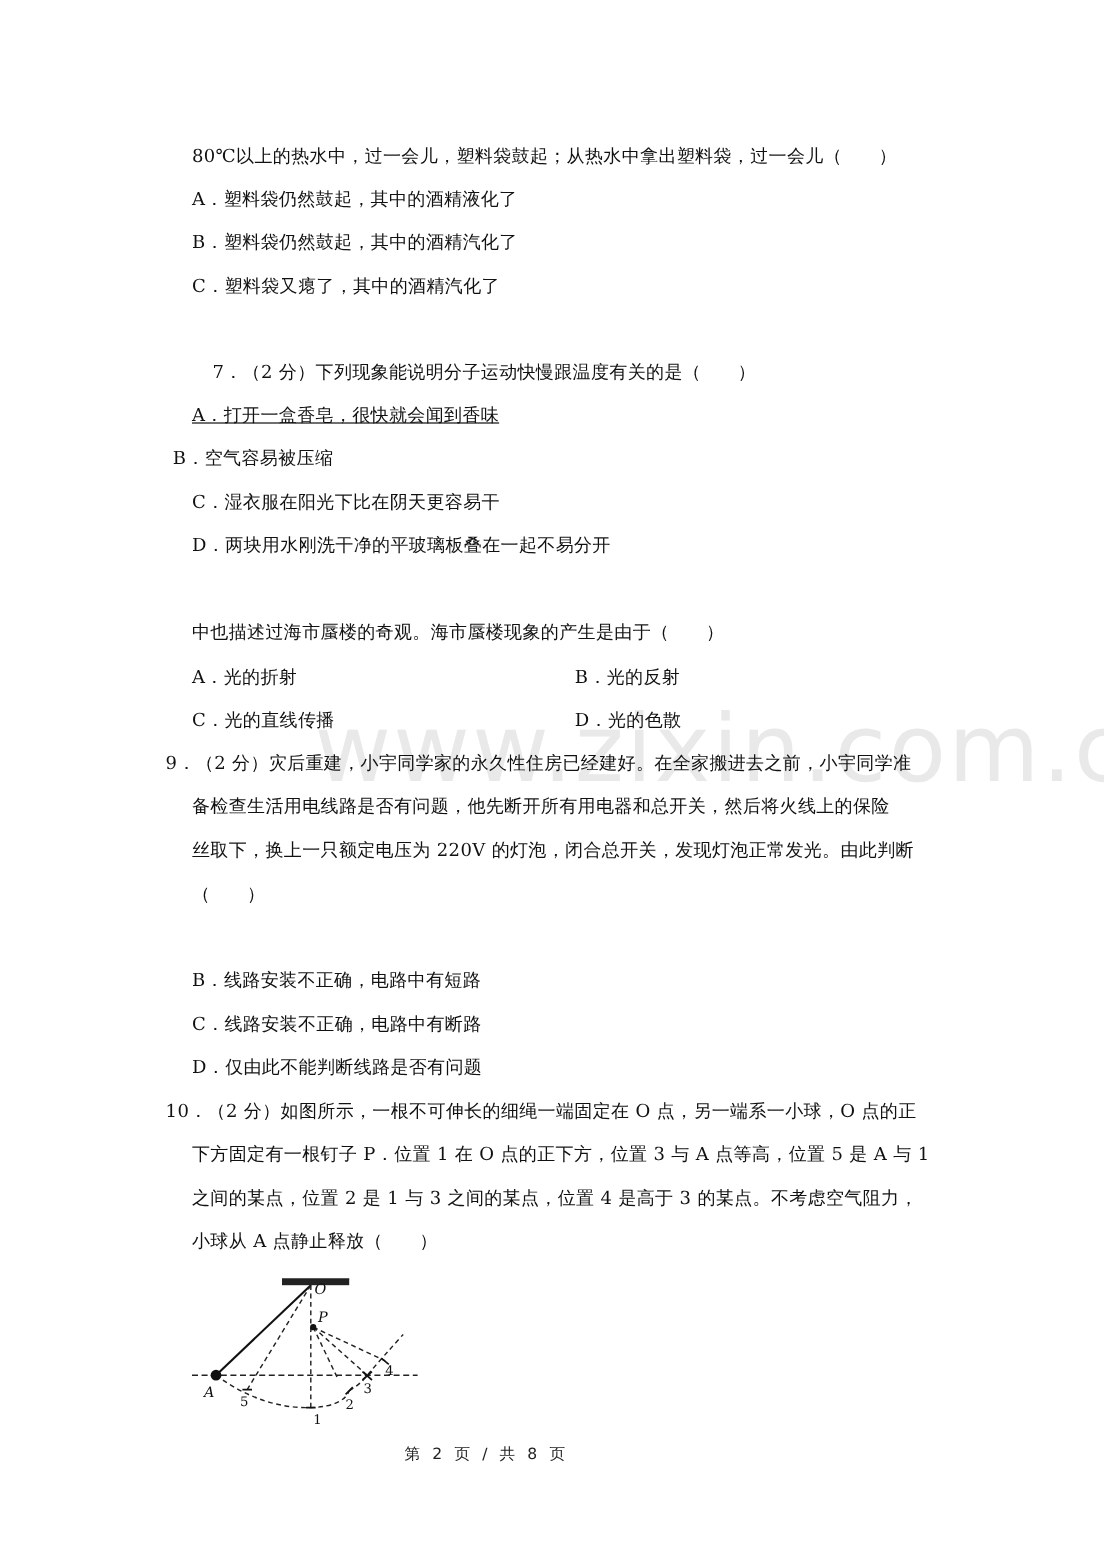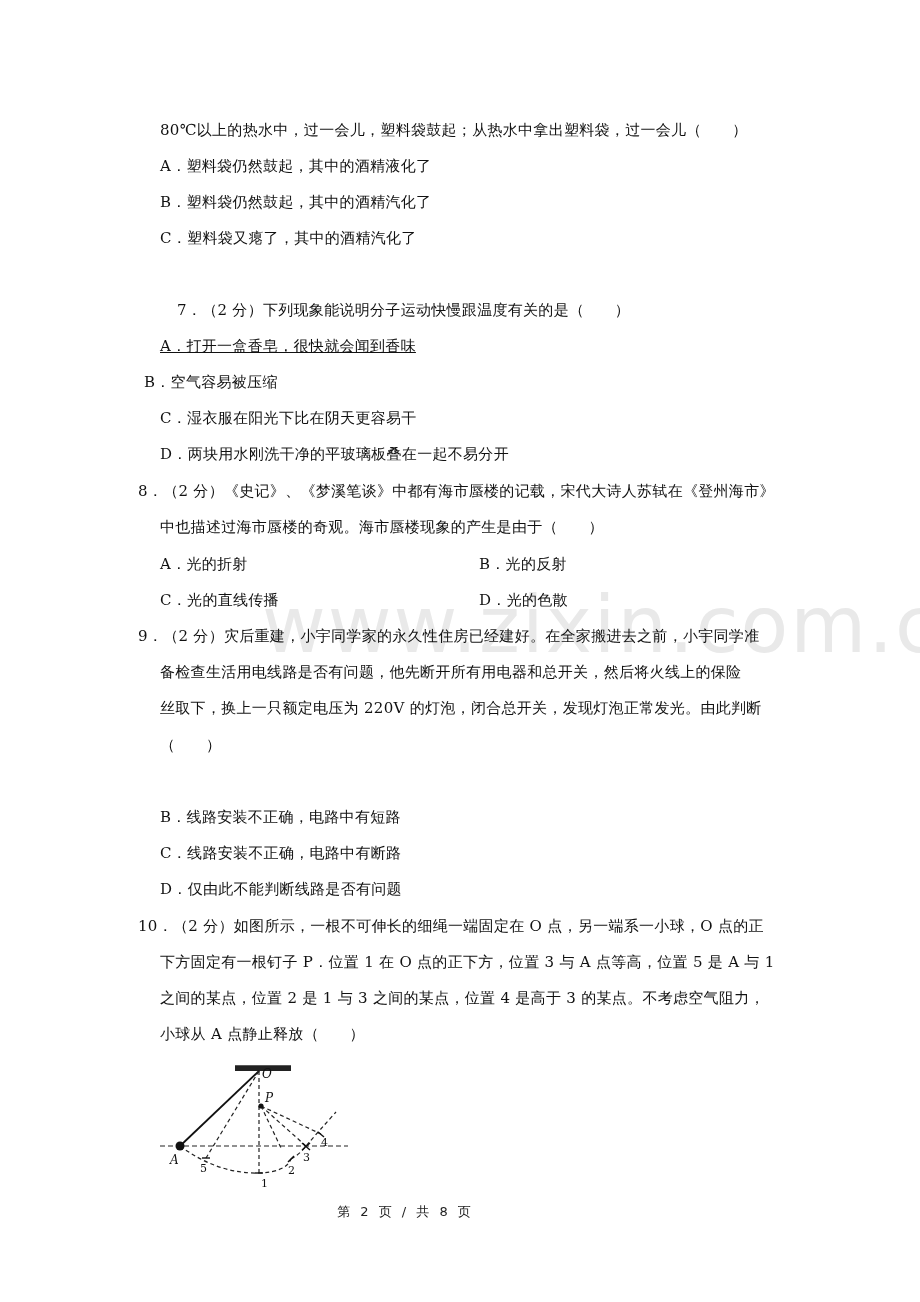--- a/index.html
+++ b/index.html
@@ -41,21 +41,20 @@
     <div class="line" style="left:160px;top:156px;">A．塑料袋仍然鼓起，其中的酒精液化了</div>
     <div class="line" style="left:160px;top:192px;">B．塑料袋仍然鼓起，其中的酒精汽化了</div>
     <div class="line" style="left:160px;top:228px;">C．塑料袋又瘪了，其中的酒精汽化了</div>
 
     <div class="line" style="left:138px;top:300px;margin-left:39px;">7．（2 分）下列现象能说明分子运动快慢跟温度有关的是（　　）</div>
     <div class="line" style="left:160px;top:336px;text-decoration:underline;">A．打开一盒香皂，很快就会闻到香味</div>
     <div class="line" style="left:144px;top:372px;">B．空气容易被压缩</div>
     <div class="line" style="left:160px;top:408px;">C．湿衣服在阳光下比在阴天更容易干</div>
     <div class="line" style="left:160px;top:444px;">D．两块用水刚洗干净的平玻璃板叠在一起不易分开</div>
 
-    <div class="line" style="left:138px;top:481px;">8．（2 分）《史记》、《梦溪笔谈》中都有海市蜃楼的记载，宋代大诗人苏轼在《登州海市》</div>
     <div class="line" style="left:160px;top:517px;">中也描述过海市蜃楼的奇观。海市蜃楼现象的产生是由于（　　）</div>
     <div class="line" style="left:160px;top:554px;">A．光的折射</div>
     <div class="line" style="left:479px;top:554px;">B．光的反射</div>
     <div class="line" style="left:160px;top:590px;">C．光的直线传播</div>
     <div class="line" style="left:479px;top:590px;">D．光的色散</div>
 
     <div class="line" style="left:138px;top:626px;">9．（2 分）灾后重建，小宇同学家的永久性住房已经建好。在全家搬进去之前，小宇同学准</div>
     <div class="line" style="left:160px;top:662px;">备检查生活用电线路是否有问题，他先断开所有用电器和总开关，然后将火线上的保险</div>
     <div class="line" style="left:160px;top:698px;">丝取下，换上一只额定电压为 220V 的灯泡，闭合总开关，发现灯泡正常发光。由此判断</div>
     <div class="line" style="left:160px;top:735px;">（　　）</div>

